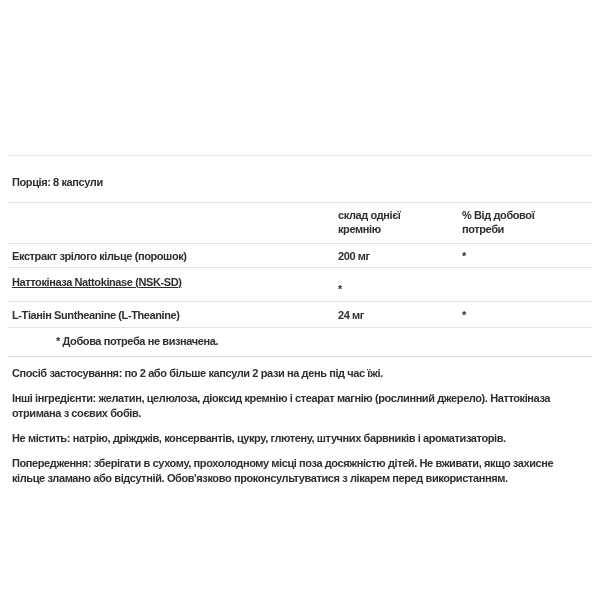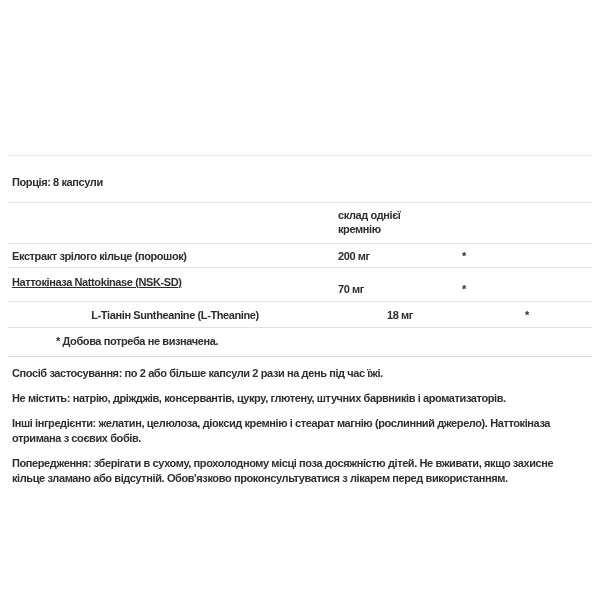--- a/index.html
+++ b/index.html
@@ -41,21 +41,21 @@
   .cell { line-height: 14px; }
   .header-row .cell {
     padding: 5px 0 7px 0;
     line-height: 14px;
   }
   .header-row .cell.amount { max-width: 78px; }
   .header-row .cell.dv { max-width: 86px; }
   .r1 .cell { padding: 5px 0 4px 0; }
   .r2 .cell.name { padding: 7px 0 5px 0; text-decoration: underline; }
   .r2 .cell.amount, .r2 .cell.dv { padding: 14px 0 5px 0; }
-  .r3 .cell { padding: 6px 0 5px 0; text-align: center; }
+  .r3 .cell { padding: 6px 0 5px 0; }
   .footnote {
     padding: 6px 4px 7px 4px;
     margin-left: 44px;
   }
   .para {
     margin: 10px 4px 0 4px;
   }
   .para.first { margin-top: 9px; }
 </style>
 </head>
@@ -67,53 +67,53 @@
 
   <hr class="hr">
 
   <div class="serving">Порція: 8 капсули</div>
 
   <hr class="hr mid">
 
   <div class="trow header-row">
     <div class="cell name"></div>
     <div class="cell amount">склад однієї кремнію</div>
+    <div class="cell dv">% Від добової потреби</div>
   </div>
 
   <hr class="hr mid">
 
   <div class="trow r1">
     <div class="cell name">Екстракт зрілого кільце (порошок)</div>
     <div class="cell amount">200 мг</div>
     <div class="cell dv">*</div>
   </div>
 
   <hr class="hr mid">
 
   <div class="trow r2">
     <div class="cell name">Наттокіназа Nattokinase (NSK-SD)</div>
-    <div class="cell amount">70 мг</div>
     <div class="cell dv">*</div>
   </div>
 
   <hr class="hr mid">
 
   <div class="trow r3">
     <div class="cell name">L-Тіанін Suntheanine (L-Theanine)</div>
-    <div class="cell amount">18 мг</div>
+    <div class="cell amount">24 мг</div>
     <div class="cell dv">*</div>
   </div>
 
   <hr class="hr mid">
 
   <div class="footnote">* Добова потреба не визначена.</div>
 
   <hr class="hr strong">
 
   <p class="para first">Спосіб застосування: по 2 або більше капсули 2 рази на день під час їжі.</p>
 
+  <p class="para">Інші інгредієнти: желатин, целюлоза, діоксид кремнію і стеарат магнію (рослинний джерело). Наттокіназа отримана з соєвих бобів.</p>
+
   <p class="para">Не містить: натрію, дріжджів, консервантів, цукру, глютену, штучних барвників і ароматизаторів.</p>
-
-  <p class="para">Інші інгредієнти: желатин, целюлоза, діоксид кремнію і стеарат магнію (рослинний джерело). Наттокіназа отримана з соєвих бобів.</p>
 
   <p class="para">Попередження: зберігати в сухому, прохолодному місці поза досяжністю дітей. Не вживати, якщо захисне кільце зламано або відсутній. Обов'язково проконсультуватися з лікарем перед використанням.</p>
 
 </div>
 
 </body></html>

